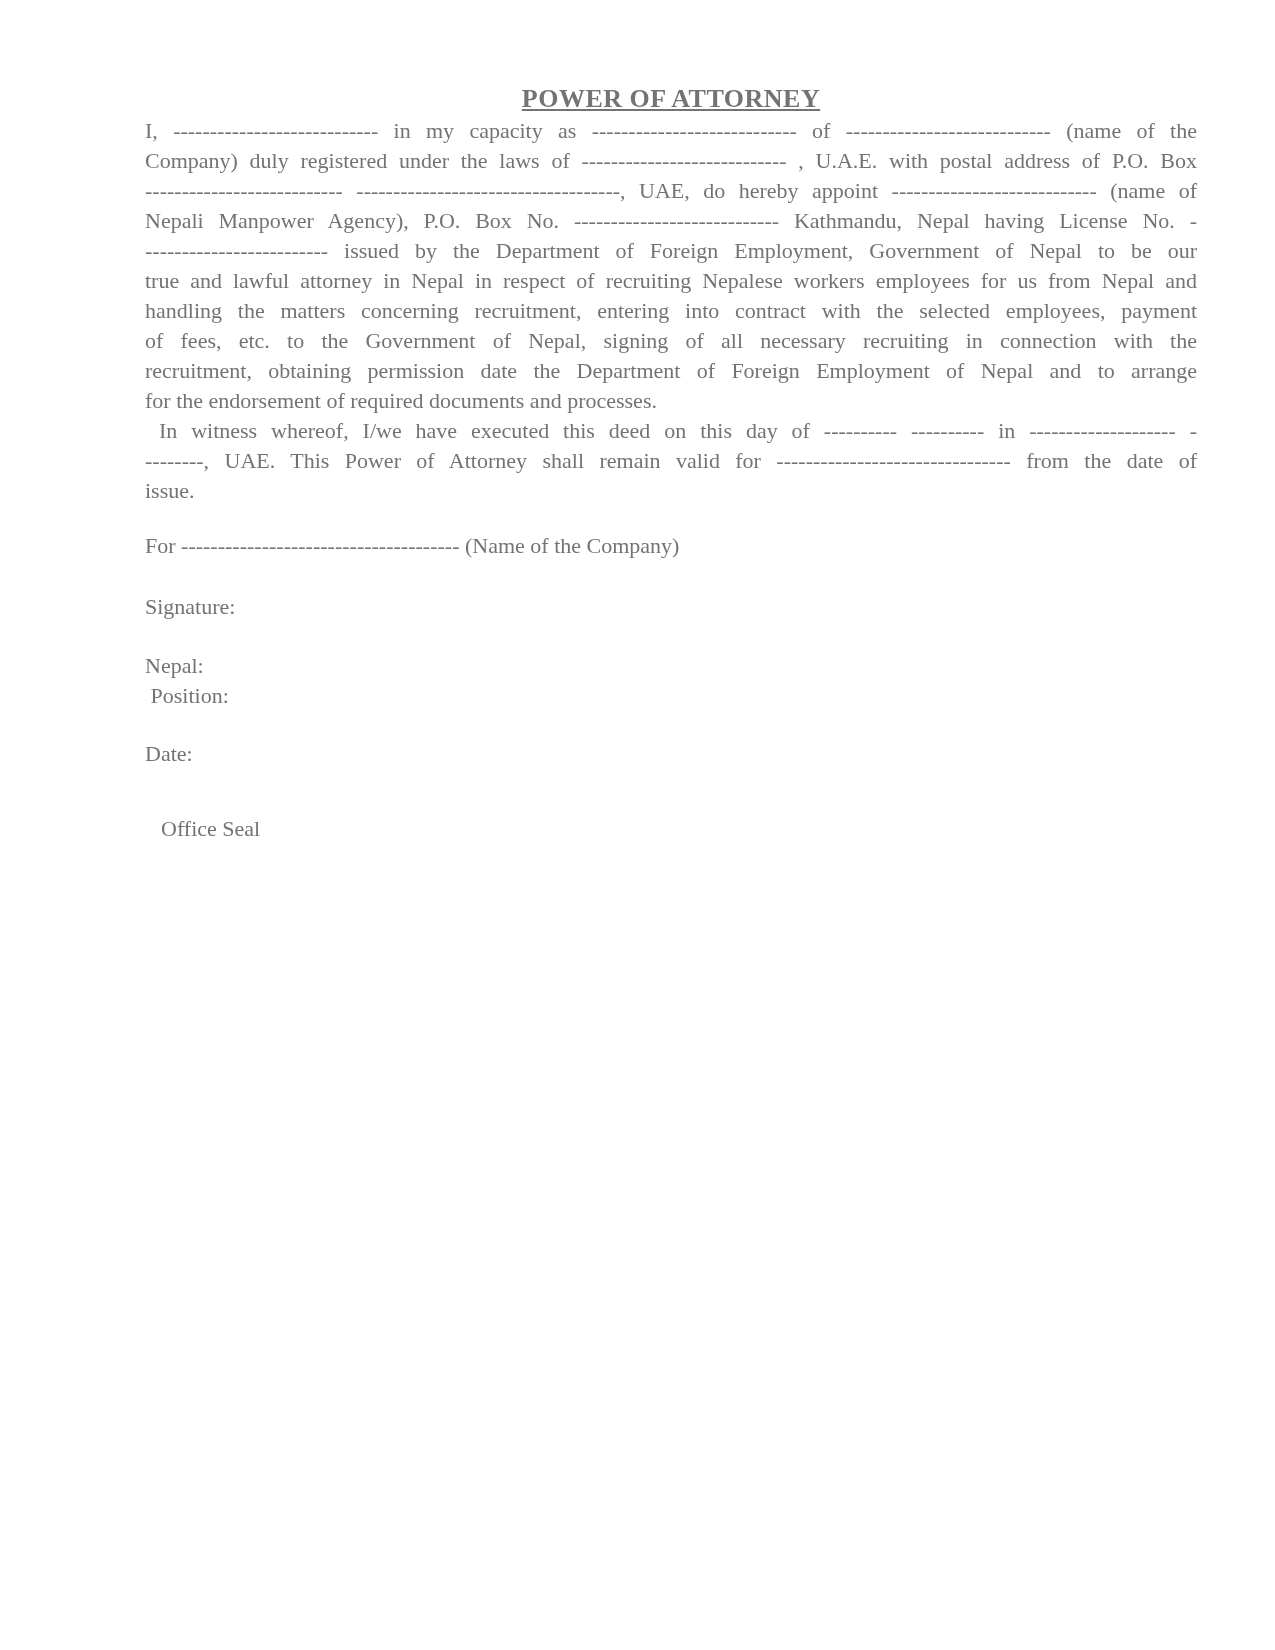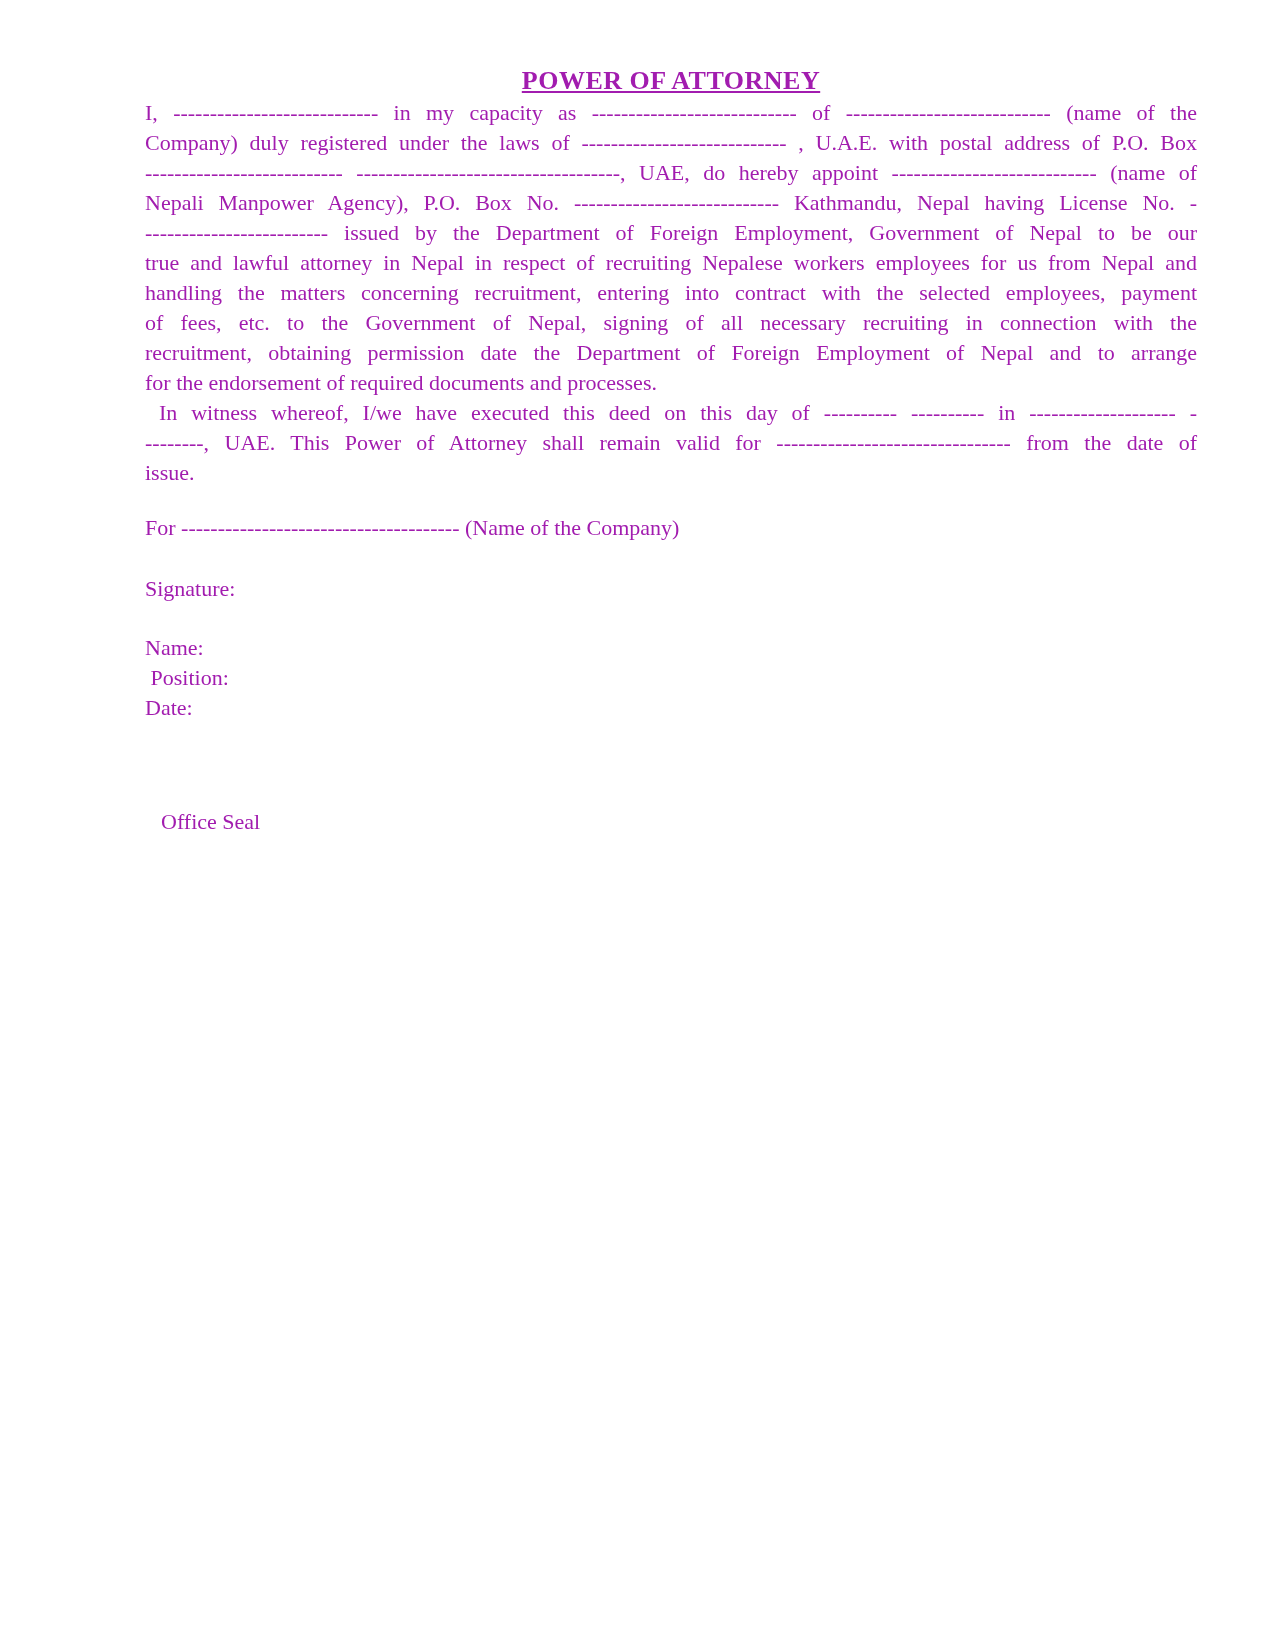--- a/index.html
+++ b/index.html
@@ -9,25 +9,25 @@
   }
   body {
     width: 1275px;
     height: 1650px;
     overflow: hidden;
   }
   .page {
     box-sizing: border-box;
     width: 1197px;
     padding-left: 145px;
-    padding-top: 64px;
+    padding-top: 82px;
     font-family: "Liberation Serif", serif;
     font-size: 22px;
     line-height: 30px;
-    color: #a21caf;
+    color: #737373;
   }
   .content {
     width: 1052px;
   }
   .title {
     margin: 0;
     font-size: 26px;
     line-height: 34px;
     font-weight: bold;
     text-decoration: underline;
@@ -41,22 +41,22 @@
   }
   .just {
     text-align: justify;
     text-align-last: justify;
   }
   .yours { margin-top: 117px; }
   .for-line { margin-top: 25px; }
   .sig { margin-top: 31px; }
   .name { margin-top: 29px; }
   .pos { margin-top: 0; }
-  .date { }
-  .seal { margin-top: 84px; padding-left: 16px; }
+  .date { margin-top: 28px; }
+  .seal { margin-top: 45px; padding-left: 16px; }
 </style>
 </head>
 <body>
 
 <div class="page">
   <div class="content">
 
     <h1 class="title">POWER OF ATTORNEY</h1>
 
     <div class="body-block">
@@ -73,21 +73,21 @@
       <div class="ln just">&nbsp;In witness whereof, I/we have executed this deed on this day of ---------- ---------- in -------------------- -</div>
       <div class="ln just">--------, UAE. This Power of Attorney shall remain valid for -------------------------------- from the date of</div>
       <div class="ln">issue.</div>
     </div>
 
 
     <div class="ln for-line">For -------------------------------------- (Name of the Company)</div>
 
     <div class="ln sig">Signature:</div>
 
-    <div class="ln name">Name:</div>
+    <div class="ln name">Nepal:</div>
 
     <div class="ln pos">&nbsp;Position:</div>
 
     <div class="ln date">Date:</div>
 
     <div class="ln seal">Office Seal</div>
 
   </div>
 </div>
 

